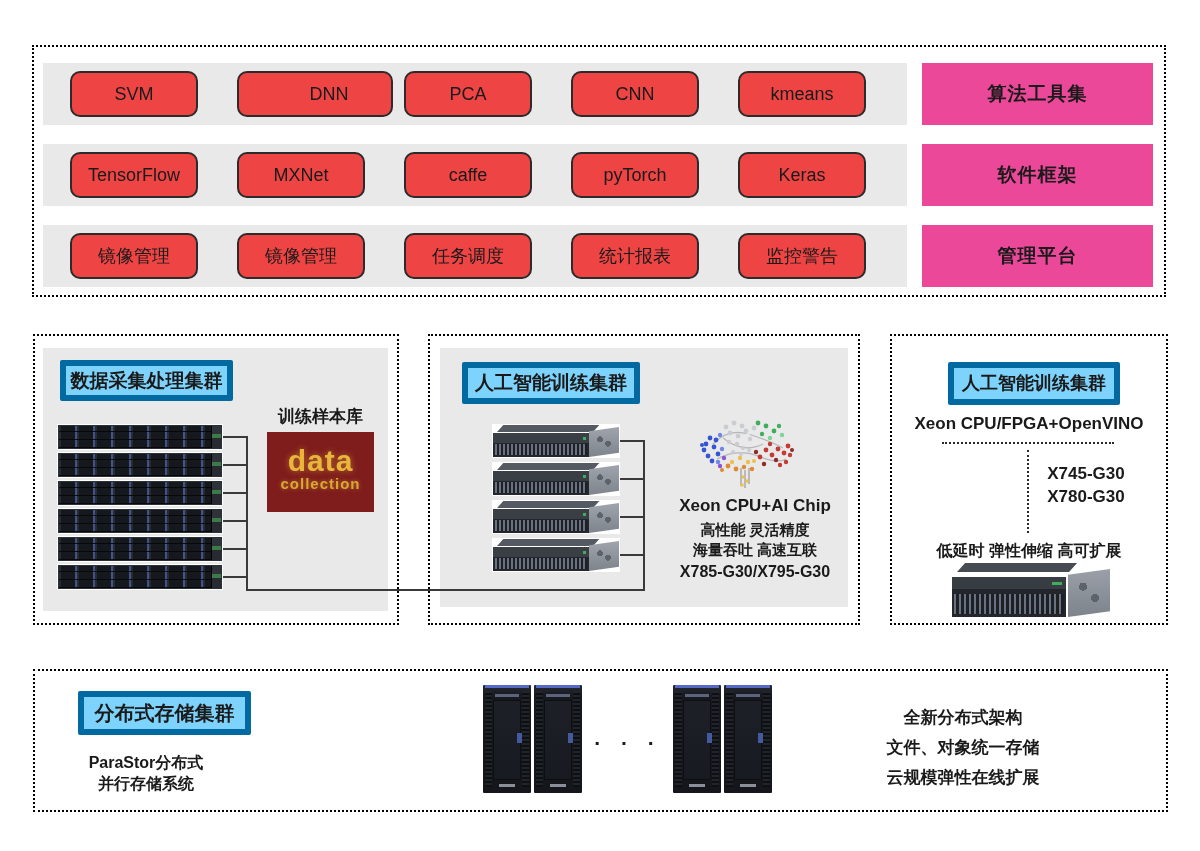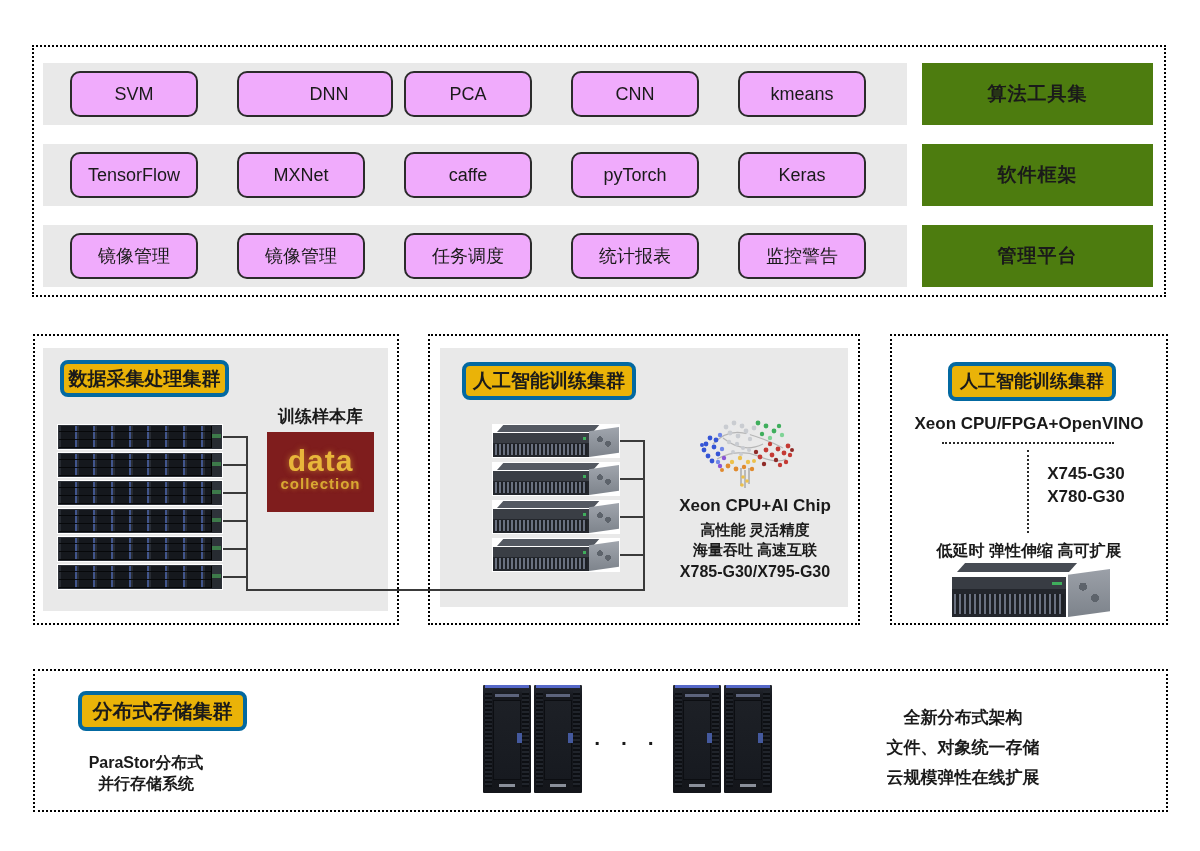--- a/index.html
+++ b/index.html
@@ -2,26 +2,26 @@
 <html><head>
 <meta charset="utf-8">
 <style>
   html,body{margin:0;padding:0;background:#fff;}
   .page{position:relative;width:1200px;height:851px;background:#fff;overflow:hidden;
         font-family:"Liberation Sans","DejaVu Sans",sans-serif;color:#1a1a1a;}
   .dashed-box{position:absolute;border:2px dotted #000;box-sizing:content-box;background:#fff;z-index:1;}
   .graybg{position:absolute;background:#e9e9e9;}
   
   .band{position:absolute;background:#e9e9e9;width:864px;height:62px;left:9px;}
-  .band-label{position:absolute;background:#4d7c0f;width:231px;height:62px;left:888px;
+  .band-label{position:absolute;background:#ec4899;width:231px;height:62px;left:888px;
               line-height:62px;text-align:center;font-size:19px;font-weight:600;letter-spacing:1px;}
-  .chip{position:absolute;top:8px;width:124px;height:42px;background:#f0abfc;border:2px solid #2b2b2b;
+  .chip{position:absolute;top:8px;width:124px;height:42px;background:#ef4444;border:2px solid #2b2b2b;
         border-radius:10px;line-height:42px;text-align:center;font-size:18px;font-weight:500;}
   
-  .title-pill{position:absolute;background:#eab308;border:4px solid #0369a1;border-radius:8px;
+  .title-pill{position:absolute;background:#7dd3fc;border:6px solid #0369a1;border-radius:2px;
               text-align:center;font-weight:600;z-index:3;}
   .center-text{position:absolute;text-align:center;}
   
   .server-card{position:absolute;background:#fff;padding:1px;z-index:2;}
   .rack-unit{width:164px;height:24px;position:relative;border:1px solid #2c3037;box-sizing:border-box;
     background:
       repeating-linear-gradient(0deg,rgba(5,6,8,.9) 0 1px,transparent 1px 8px),
       repeating-linear-gradient(90deg,#272b32 0 2px,#15181d 2px 16px,#41558c 16px 18px);
     background-color:#15181d;}
   .rack-unit::after{content:"";position:absolute;top:0;right:0;bottom:0;width:9px;border-left:1px solid #000;

